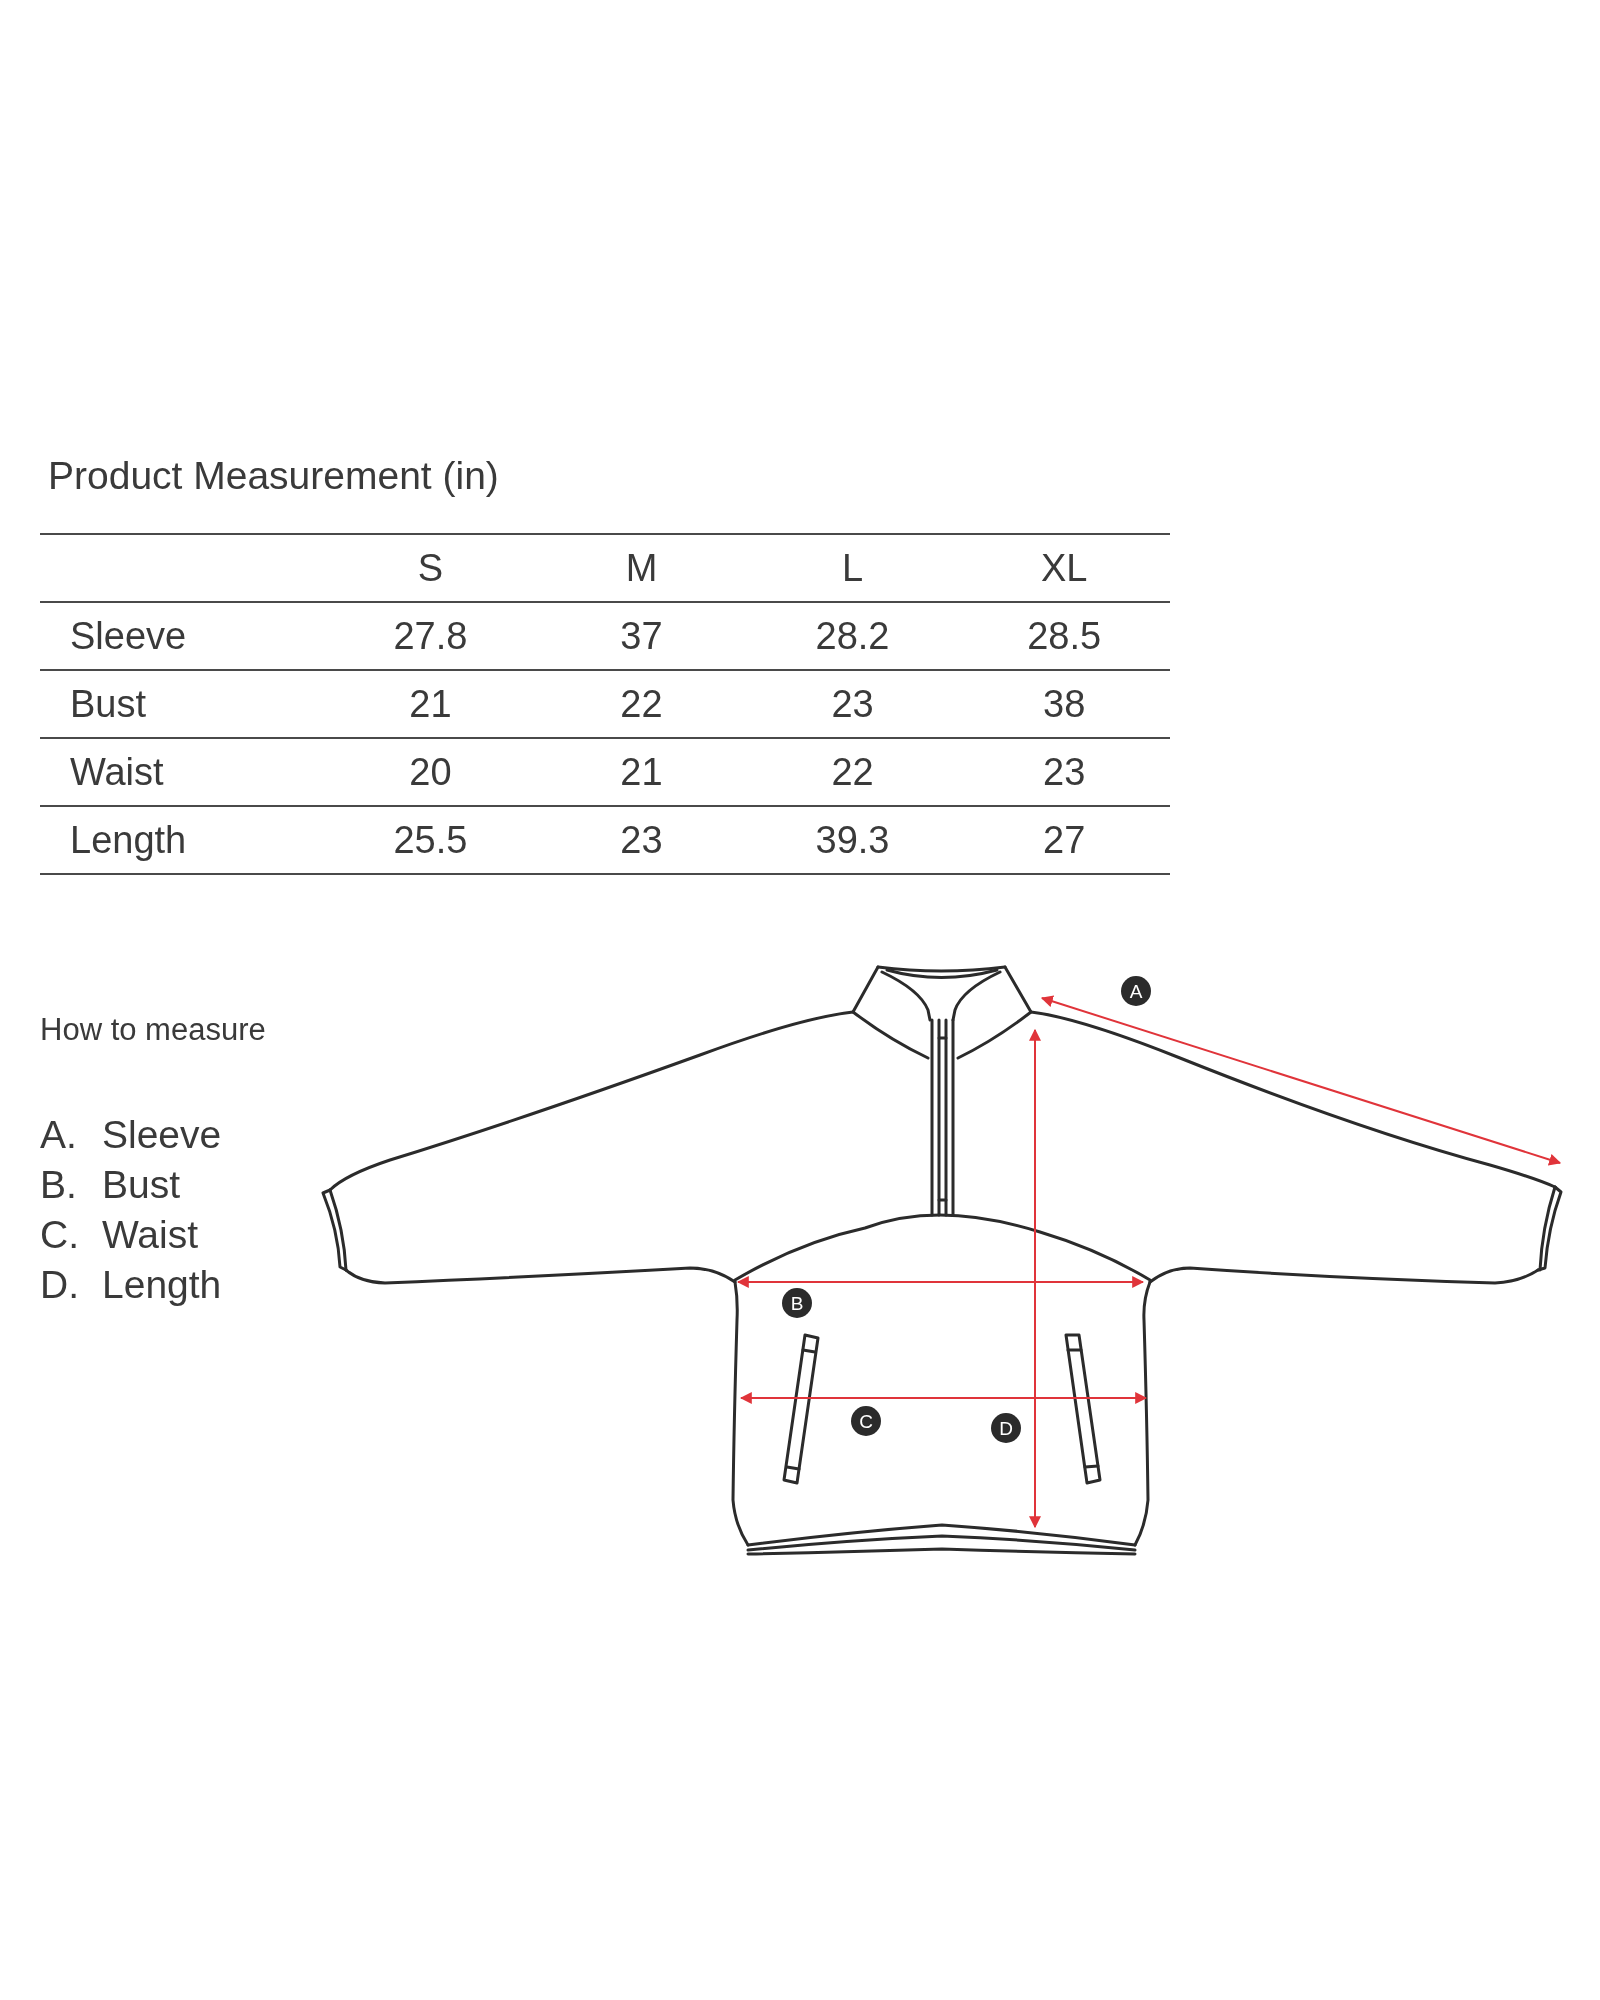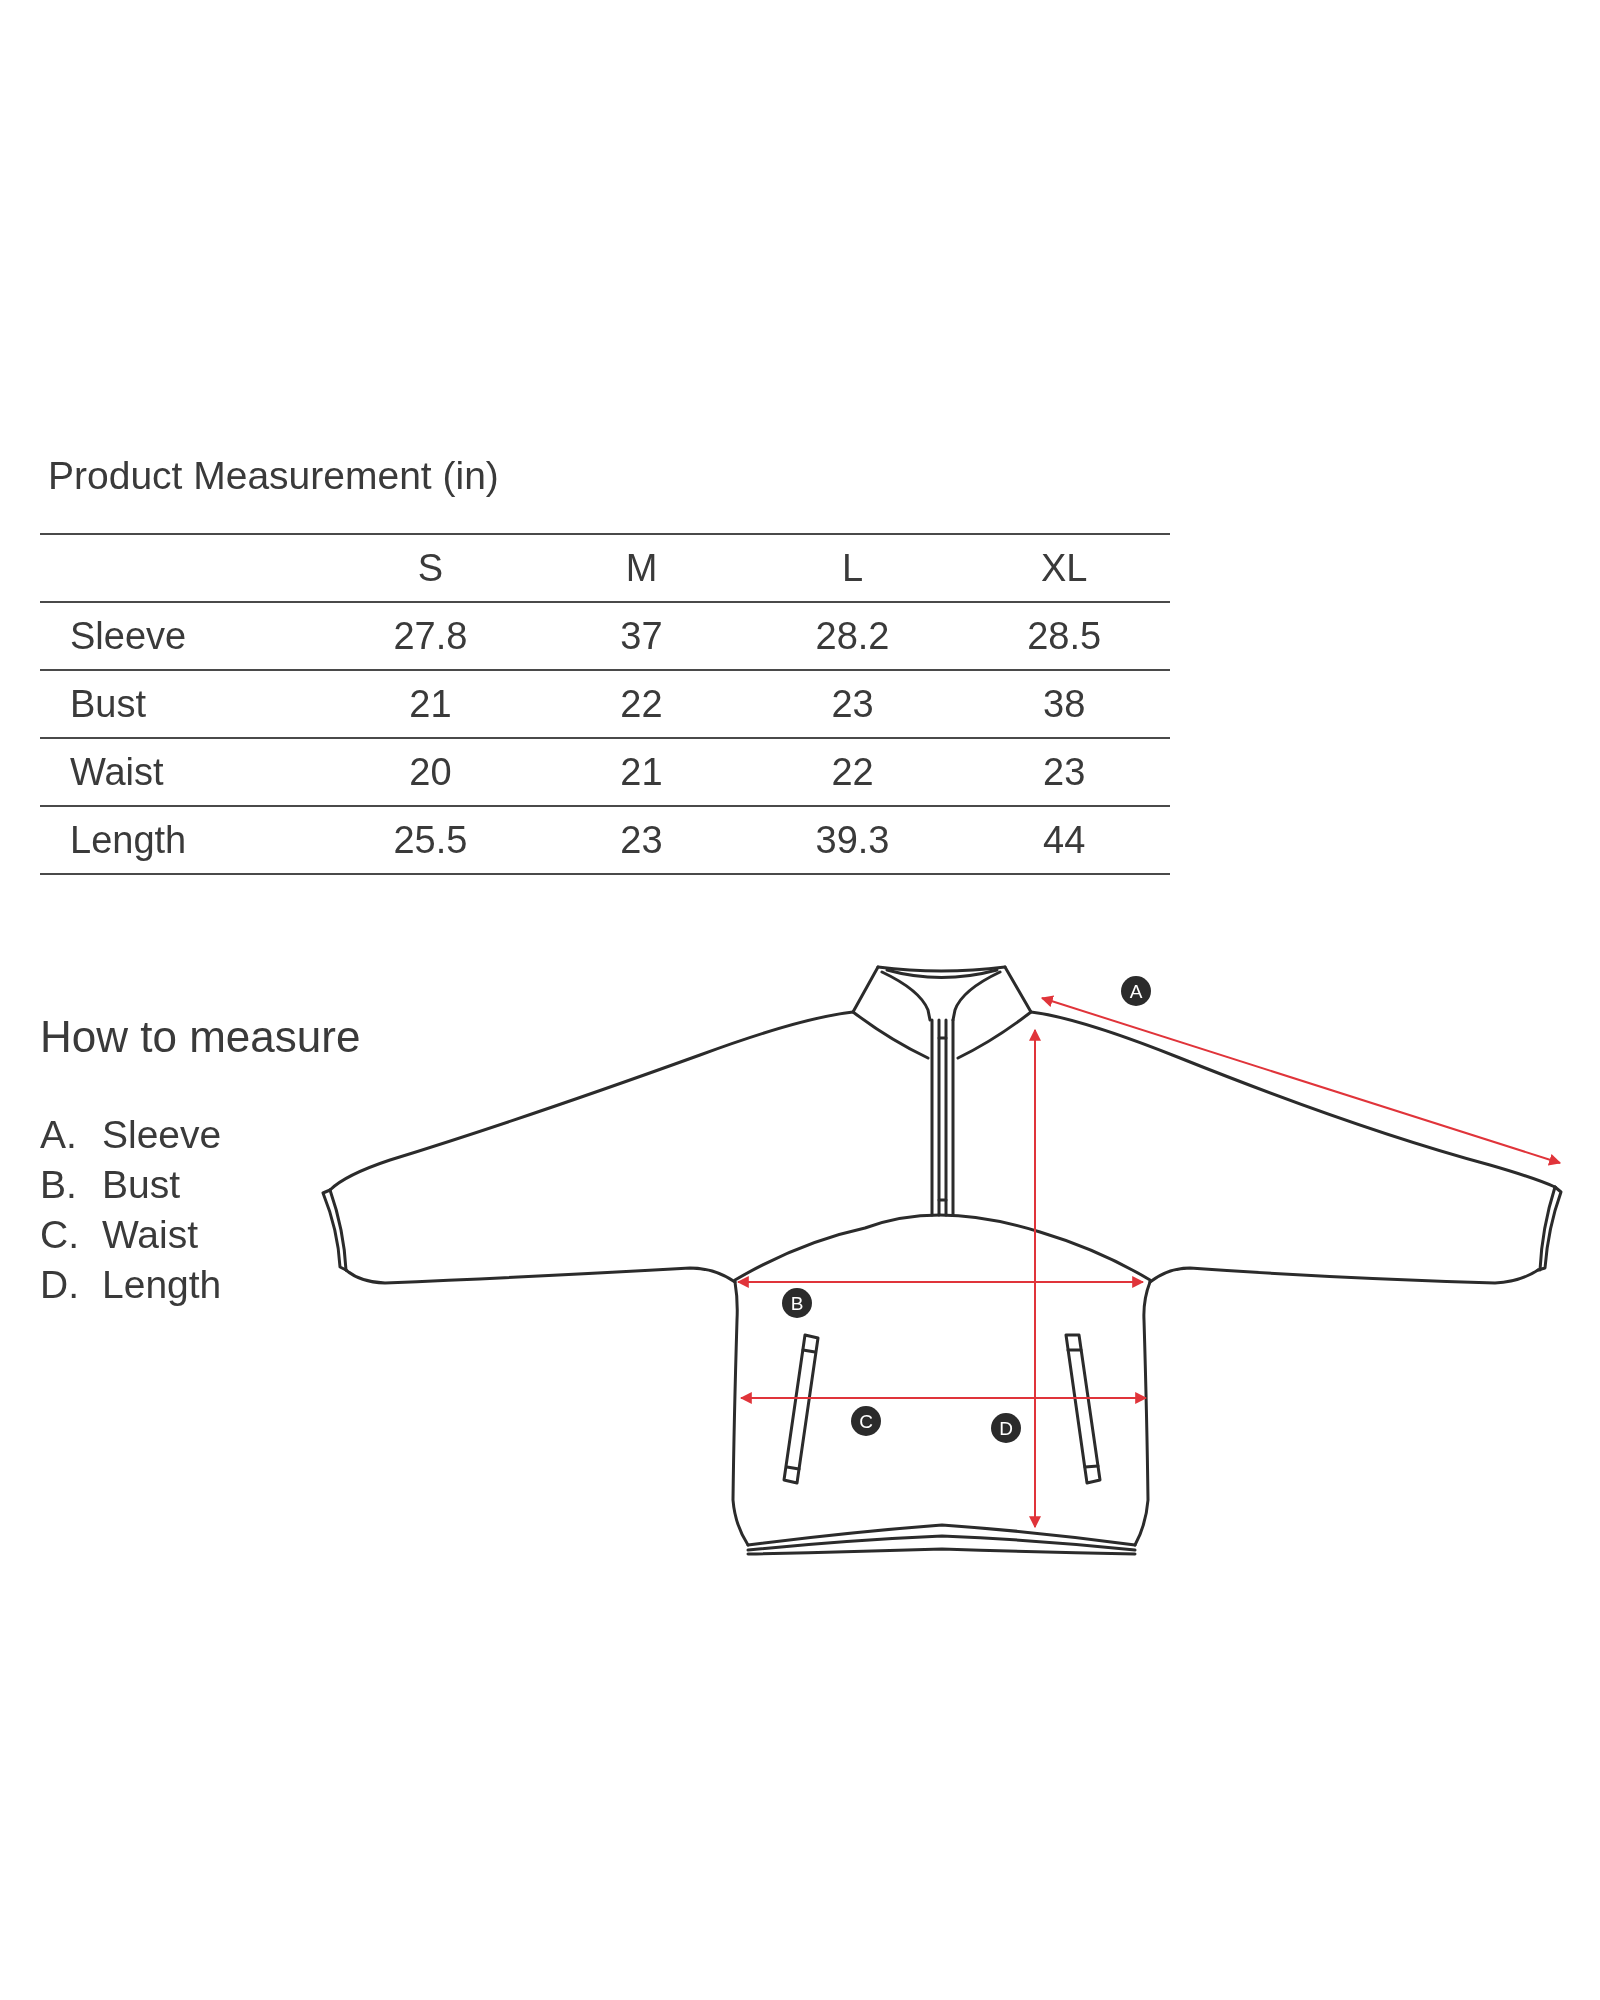--- a/index.html
+++ b/index.html
@@ -4,21 +4,21 @@
 <style>
   html, body { margin:0; padding:0; background:#ffffff; }
   body { width:1600px; height:2000px; position:relative; overflow:hidden;
          font-family:"Liberation Sans", sans-serif; color:#333333; }
   .title { position:absolute; left:40px; top:446px; font-size:39px; color:#3a3a3a; margin:8px; font-weight:normal; }
   .size-table { position:absolute; left:40px; top:533px; width:1130px; border-collapse:collapse; }
   .size-table th, .size-table td { font-weight:normal; font-size:38px; color:#3a3a3a; height:66px; padding:0;
          border-top:2px solid #4a4a4a; border-bottom:2px solid #4a4a4a; text-align:center; vertical-align:middle; }
   .size-table .row-label { text-align:left; padding-left:30px; width:260px; }
   .size-table col.c { width:217px; }
-  .how-title { position:absolute; left:40px; top:1012px; font-size:44px; color:#3a3a3a; margin:0; font-weight:normal; }
+  .how-title { position:absolute; left:40px; top:1012px; font-size:31px; color:#3a3a3a; margin:0; font-weight:normal; }
   .how-list { position:absolute; left:40px; top:1110px; list-style:none; margin:0; padding:0; }
   .how-list li { font-size:39px; color:#3a3a3a; line-height:50px; display:flex; }
   .how-list .letter { width:62px; display:inline-block; }
   .diagram { position:absolute; left:0; top:0; }
 </style>
 </head>
 <body>
 
 <h1 class="title">Product Measurement (in)</h1>
 
@@ -59,21 +59,21 @@
       <td>20</td>
       <td>21</td>
       <td>22</td>
       <td>23</td>
     </tr>
     <tr>
       <td class="row-label">Length</td>
       <td>25.5</td>
       <td>23</td>
       <td>39.3</td>
-      <td>44</td>
+      <td>27</td>
     </tr>
   </tbody>
 </table>
 
 <h2 class="how-title">How to measure</h2>
 <ul class="how-list">
   <li>
       <span class="letter">A.</span>
       <span>Sleeve</span>
     </li>

